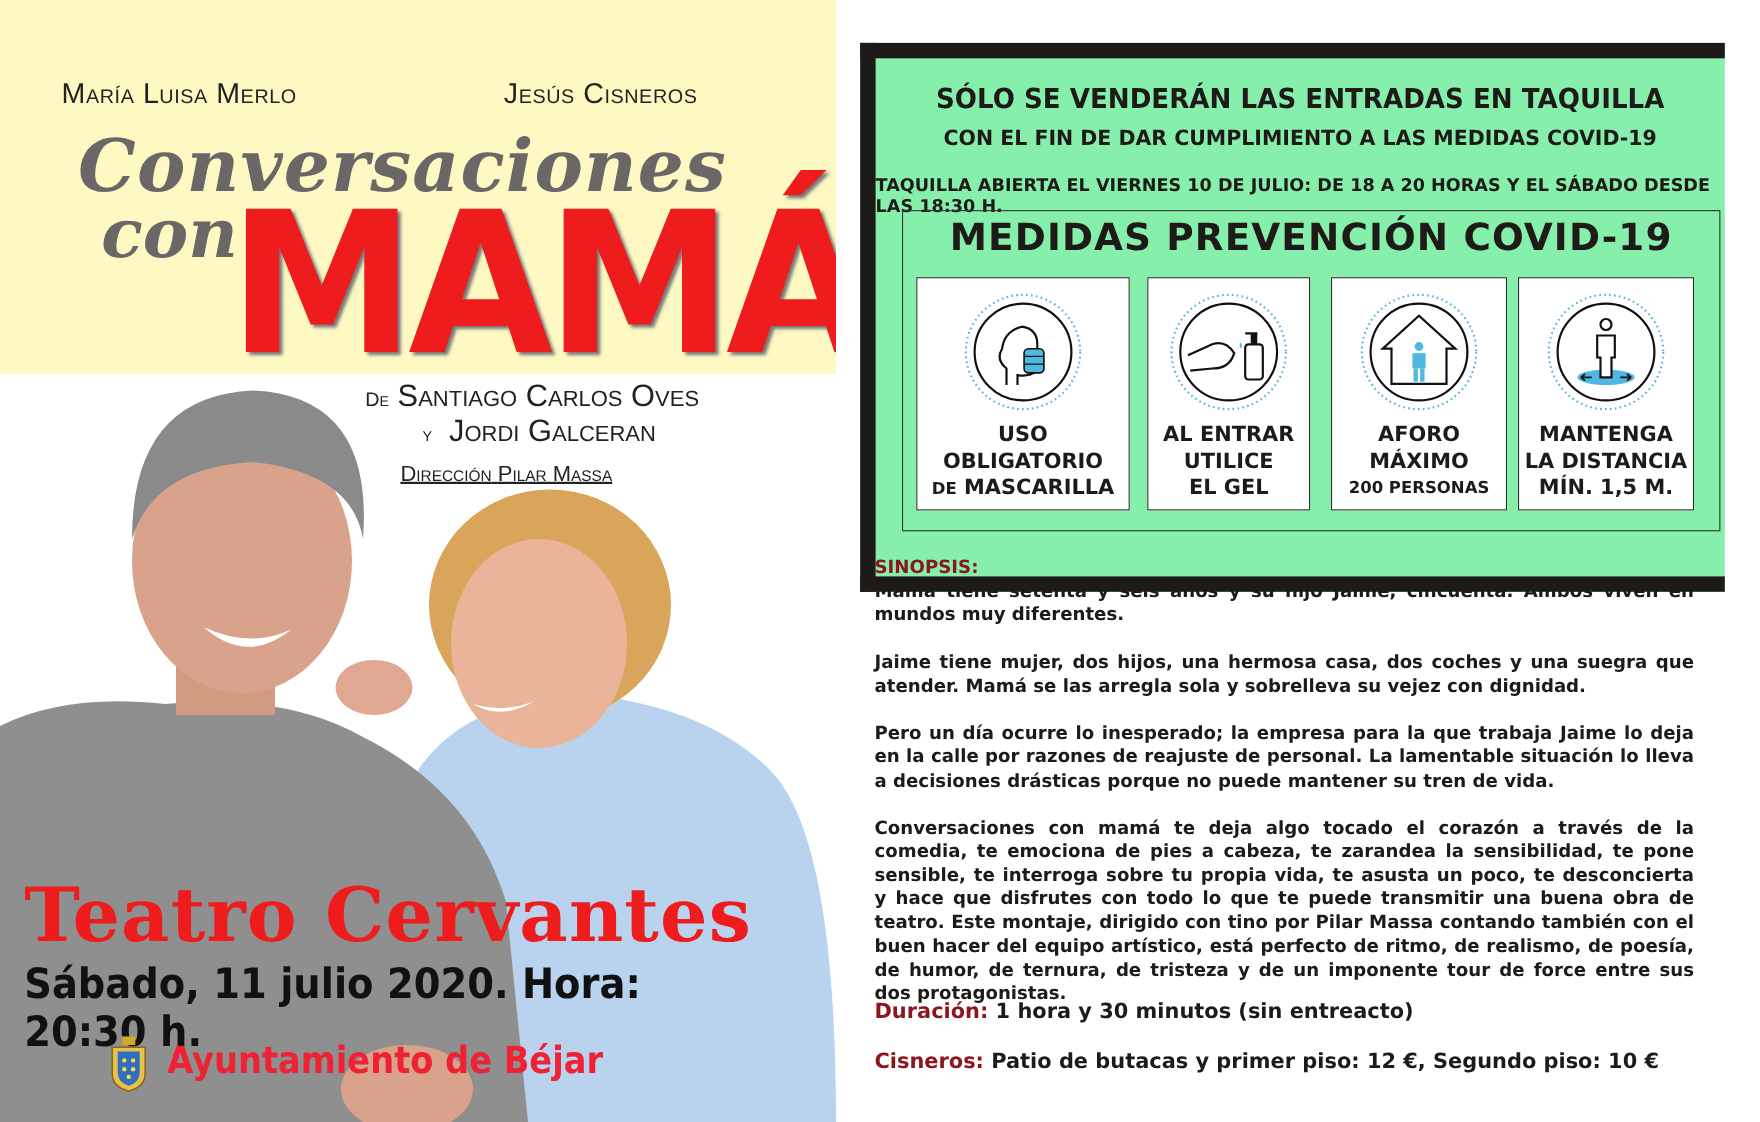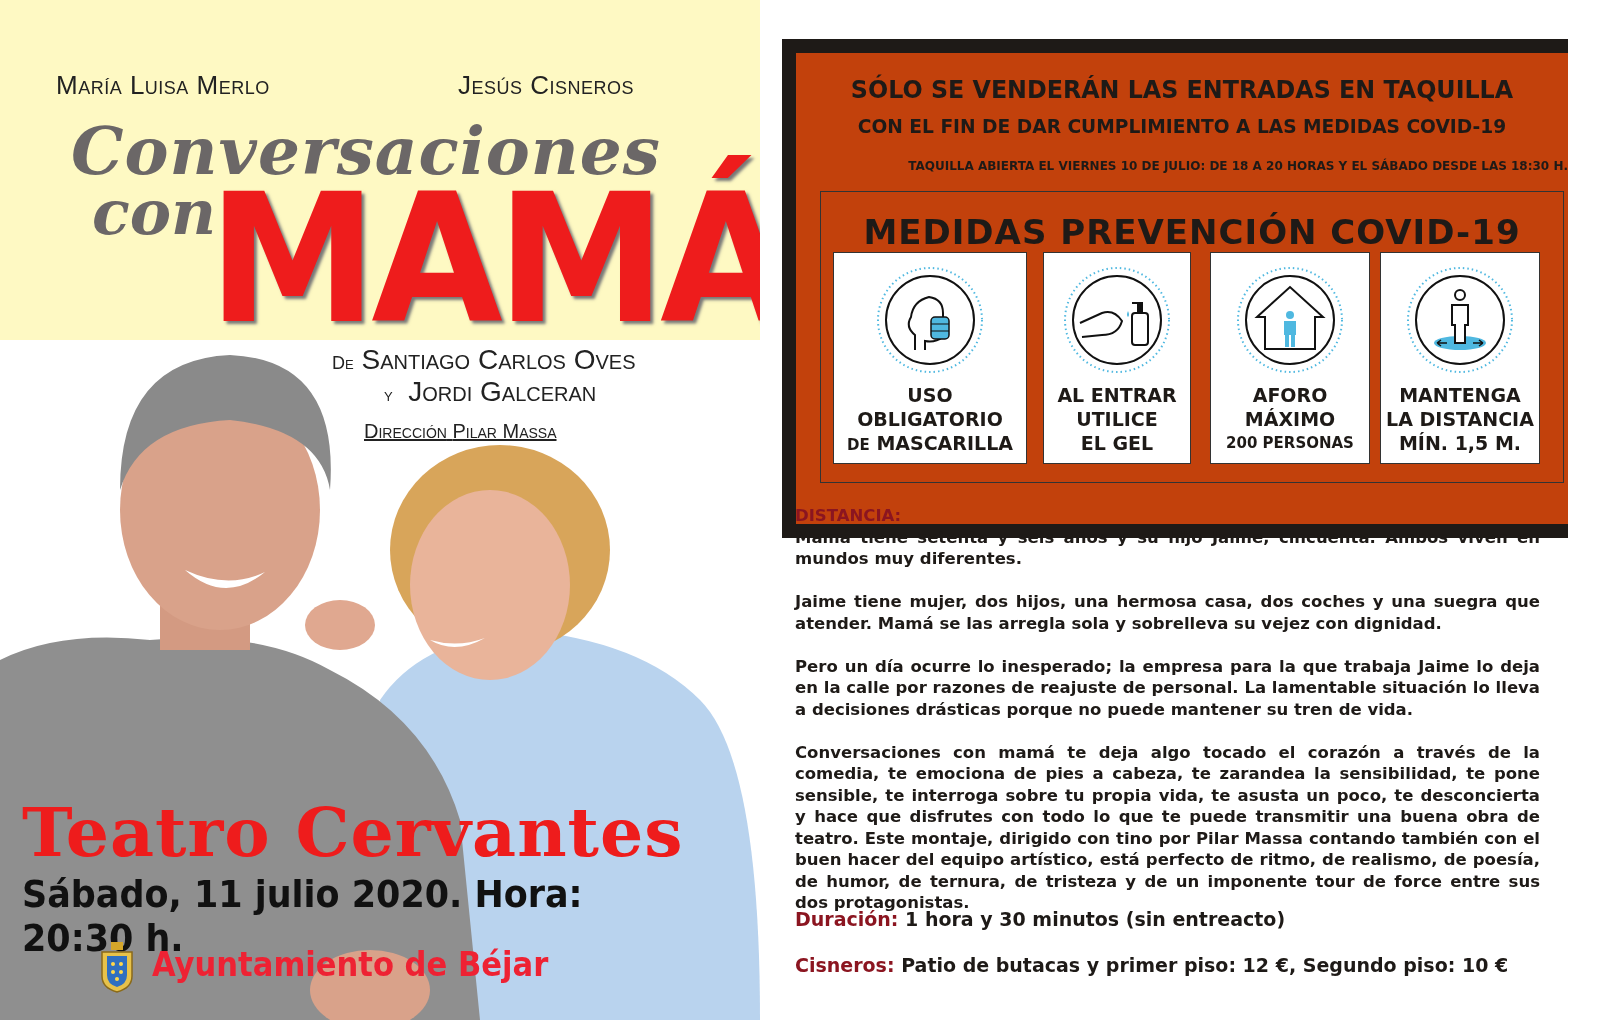--- a/index.html
+++ b/index.html
@@ -8,26 +8,26 @@
   .cast{position:absolute;top:70px;font-family:"Liberation Sans",sans-serif;font-size:26px;color:#222;font-variant:small-caps;letter-spacing:0.5px;}
   .title1{position:absolute;left:48px;top:112px;font-family:"DejaVu Serif",serif;font-style:italic;font-weight:bold;font-size:66px;color:#6b6767;letter-spacing:1px;margin-left:23px;}
   .title2{position:absolute;left:92px;top:176px;font-family:"DejaVu Serif",serif;font-style:italic;font-weight:bold;font-size:62px;color:#6b6767;}
   .mama{position:absolute;left:208px;top:160px;font-family:"DejaVu Sans",sans-serif;font-weight:bold;font-size:170px;color:#ee1c1c;letter-spacing:-6px;text-shadow:3px 3px 3px #777;transform:scaleY(1.05);}
   .credits{position:absolute;font-family:"Liberation Sans",sans-serif;color:#222;font-variant:small-caps;}
   .photo{position:absolute;left:0;top:340px;width:760px;height:680px;}
   .teatro{position:absolute;left:22px;top:792px;font-family:"DejaVu Serif",serif;font-weight:bold;font-size:68px;color:#ee1c1c;letter-spacing:1px;}
   .fecha{position:absolute;left:22px;top:872px;font-family:"DejaVu Sans",sans-serif;font-weight:bold;font-size:38px;color:#111;transform:scaleX(0.92);transform-origin:left;}
   .ayto{position:absolute;left:152px;top:944px;font-family:"DejaVu Sans",sans-serif;font-weight:bold;font-size:34px;color:#ee2233;transform:scaleX(0.9);transform-origin:left;}
   .crest{position:absolute;left:96px;top:942px;width:42px;height:52px;}
-  .notice{position:absolute;left:782px;top:39px;width:786px;height:499px;border:14px solid #1e1a17;border-right:none;background:#c2410c;}
+  .notice{position:absolute;left:782px;top:39px;width:786px;height:499px;border:14px solid #1e1a17;border-right:none;background:#86efac;}
   .notice-h1{position:absolute;left:0;width:100%;top:22px;text-align:center;font-family:"DejaVu Sans",sans-serif;font-weight:bold;font-size:25px;color:#1e1a17;transform:scaleX(0.95);}
   .notice-h2{position:absolute;left:0;width:100%;top:62px;text-align:center;font-family:"DejaVu Sans",sans-serif;font-weight:bold;font-size:19px;color:#1e1a17;transform:scaleX(0.98);}
-  .notice-h3{position:absolute;left:0;width:100%;top:106px;text-align:right;font-family:"DejaVu Sans",sans-serif;font-weight:bold;font-size:12px;color:#1e1a17;}
+  .notice-h3{position:absolute;left:0;width:100%;top:106px;text-align:left;font-family:"DejaVu Sans",sans-serif;font-weight:bold;font-size:16px;color:#1e1a17;}
   .measures{position:absolute;left:24px;top:138px;width:744px;height:292px;border:1.5px solid #333;}
-  .measures-title{position:absolute;left:0;width:100%;top:20px;text-align:center;font-family:"DejaVu Sans",sans-serif;font-weight:bold;font-size:34px;color:#1e1a17;letter-spacing:1px;}
+  .measures-title{position:absolute;left:0;width:100%;top:4px;text-align:center;font-family:"DejaVu Sans",sans-serif;font-weight:bold;font-size:34px;color:#1e1a17;letter-spacing:1px;}
   .card{position:absolute;top:60px;height:212px;border:1.5px solid #333;background:#fff;}
   .card .ico{position:absolute;left:50%;top:12px;width:110px;height:110px;margin-left:-55px;}
   .card .lbl{position:absolute;left:0;width:100%;top:130px;text-align:center;font-family:"DejaVu Sans",sans-serif;font-weight:bold;font-size:19px;line-height:24px;color:#1e1a17;}
   .card .lbl .small{font-size:15px;}
   .syn{position:absolute;left:795px;top:505px;width:745px;font-family:"DejaVu Sans",sans-serif;font-weight:bold;font-size:16.5px;line-height:21.5px;color:#1e1a17;text-align:justify;}
   .syn .h{color:#8b1520;}
   .syn p{margin-bottom:21.5px;}
   .meta{position:absolute;left:795px;font-family:"DejaVu Sans",sans-serif;font-weight:bold;font-size:19px;color:#1e1a17;}
   .meta .k{color:#8b1520;}
 </style>
@@ -168,21 +168,21 @@
       <div class="lbl">
         <div>MANTENGA</div>
         <div>LA DISTANCIA</div>
         <div>MÍN. 1,5 M.</div>
       </div>
     </div>
   </div>
 </div>
 
 <div class="syn">
-  <div class="h">DISTANCIA:</div>
+  <div class="h">SINOPSIS:</div>
   <p>Mamá tiene setenta y seis años y su hijo Jaime, cincuenta. Ambos viven en mundos muy diferentes.</p>
   <p>Jaime tiene mujer, dos hijos, una hermosa casa, dos coches y una suegra que atender. Mamá se las arregla sola y sobrelleva su vejez con dignidad.</p>
   <p>Pero un día ocurre lo inesperado; la empresa para la que trabaja Jaime lo deja en la calle por razones de reajuste de personal. La lamentable situación lo lleva a decisiones drásticas porque no puede mantener su tren de vida.</p>
   <p>Conversaciones con mamá te deja algo tocado el corazón a través de la comedia, te emociona de pies a cabeza, te zarandea la sensibilidad, te pone sensible, te interroga sobre tu propia vida, te asusta un poco, te desconcierta y hace que disfrutes con todo lo que te puede transmitir una buena obra de teatro. Este montaje, dirigido con tino por Pilar Massa contando también con el buen hacer del equipo artístico, está perfecto de ritmo, de realismo, de poesía, de humor, de ternura, de tristeza y de un imponente tour de force entre sus dos protagonistas.</p>
 </div>
 
 <div class="meta" style="top:908px;">
   <span class="k">Duración:</span>
   <span>1 hora y 30 minutos (sin entreacto)</span>
 </div>

